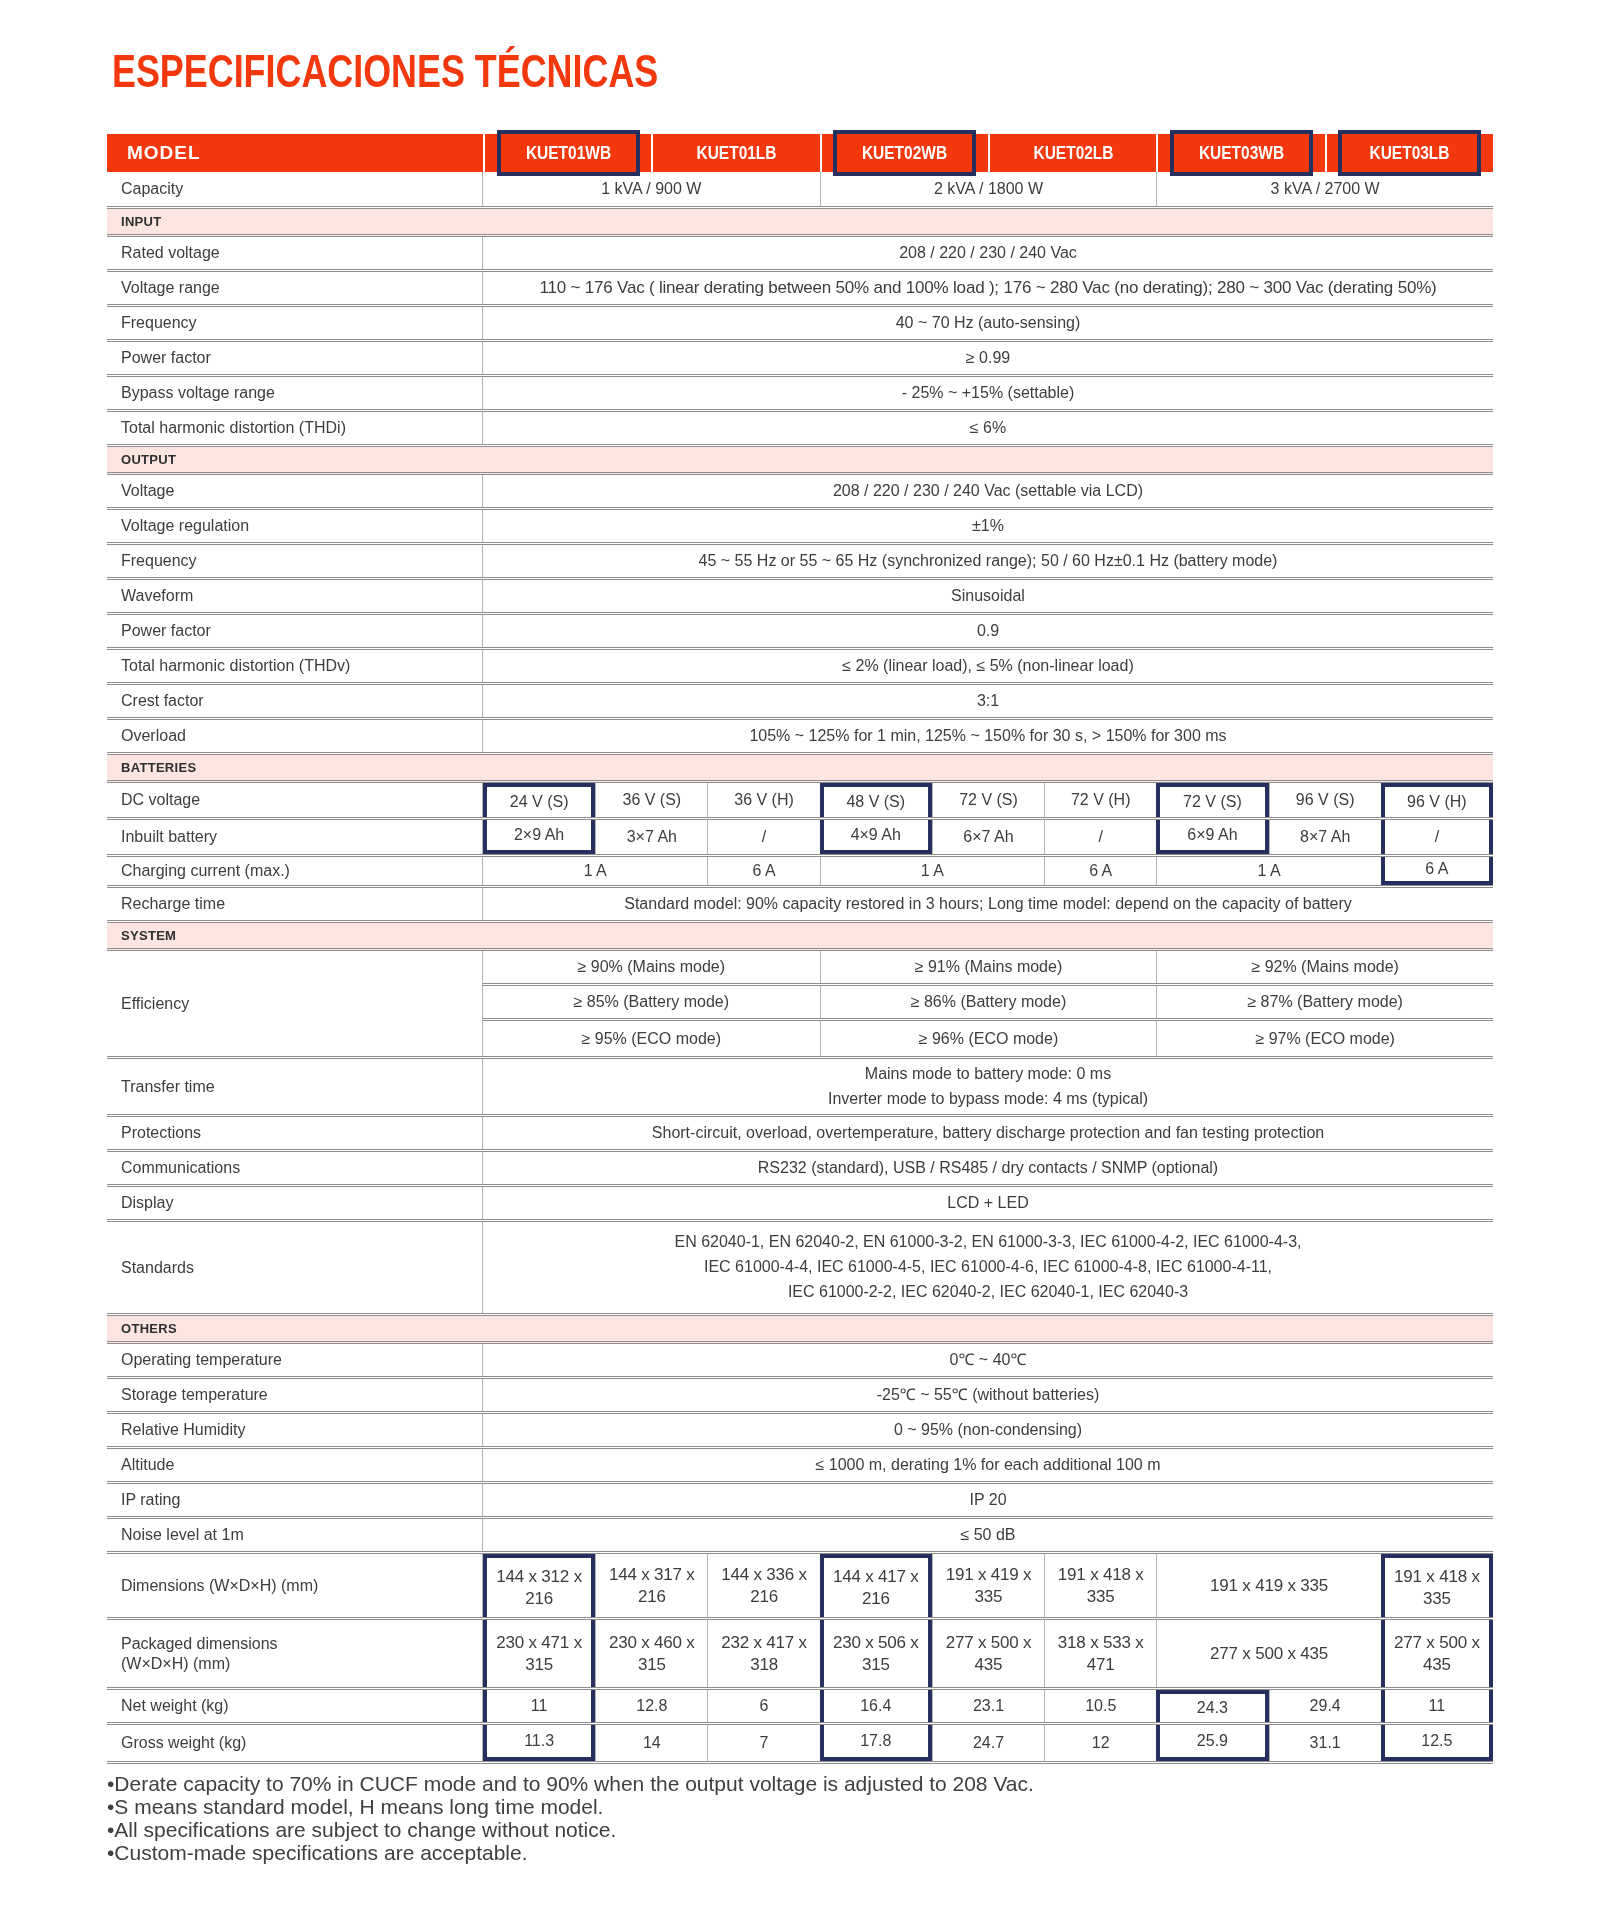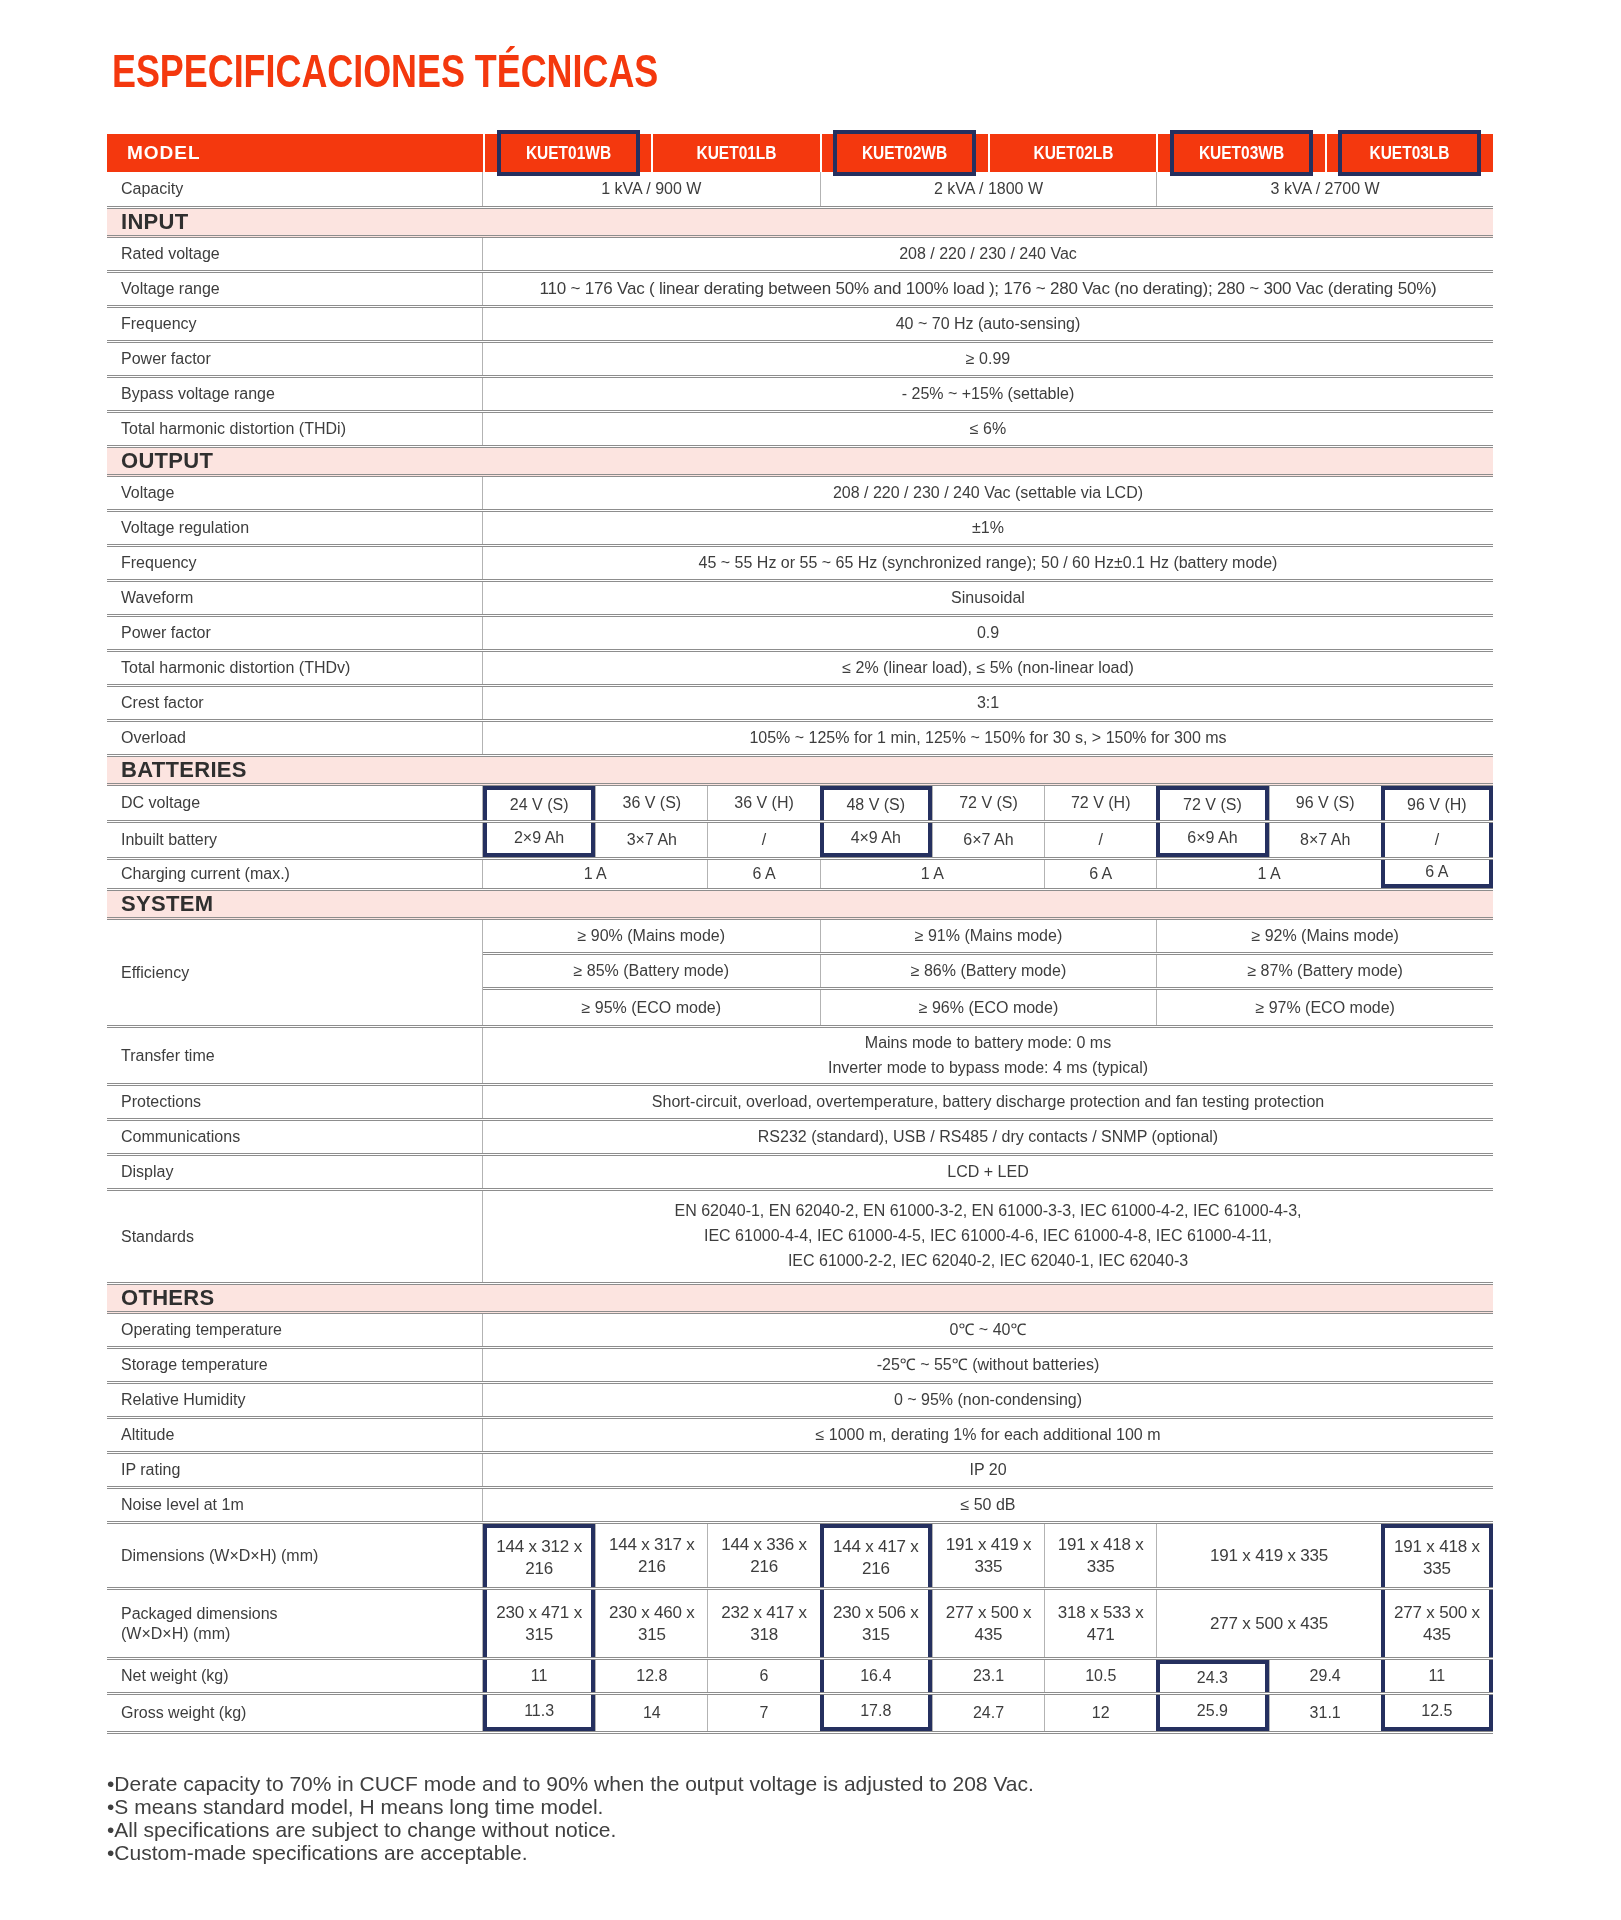--- a/index.html
+++ b/index.html
@@ -14,21 +14,21 @@
   body{background:#ffffff;font-family:"Liberation Sans", sans-serif;color:var(--text-dark);}
   .page{position:relative;width:1621px;height:1920px;background:#fff;overflow:hidden;padding-left:17px;}
   .title{
     position:absolute;left:112px;top:44px;
     color:var(--accent-red);font-size:46px;font-weight:bold;letter-spacing:0px;
     transform:scaleX(0.78);transform-origin:left top;white-space:nowrap;
   }
   .spec-table{position:absolute;left:107px;top:134px;width:1386px;font-size:16px;}
   .row{display:grid;grid-template-columns:376px repeat(18,1fr);border-bottom:3px double var(--line-gray);background:#fff;}
   .band{display:flex;align-items:center;padding-left:14px;background:var(--band-pink);
-        font-weight:bold;font-size:22px;color:#2f2f2f;border-bottom:3px double var(--line-gray);letter-spacing:.3px;}
+        font-weight:bold;font-size:13px;color:#2f2f2f;border-bottom:3px double var(--line-gray);letter-spacing:.3px;}
   .c{display:flex;align-items:center;justify-content:center;text-align:center;padding:2px 6px;line-height:1.25;}
   .lab{justify-content:flex-start;text-align:left;padding-left:14px;border-right:1px solid var(--cell-line);}
   .pre{white-space:pre-line;}
   .s2{grid-column:span 2;} .s3{grid-column:span 3;} .s4{grid-column:span 4;}
   .s6{grid-column:span 6;} .s18{grid-column:span 18;}
   .vl{border-left:1px solid var(--cell-line);}
   
   .h28{min-height:28px;} .h31{min-height:31px;} .h35{min-height:35px;} .h37{min-height:37px;} .h39{min-height:39px;} .h58{min-height:58px;} .h66{min-height:66px;}
   .h70{min-height:70px;} .h94{min-height:94px;}
   
@@ -188,20 +188,24 @@
     </div>
     <div class="row h31">
       <div class="c lab">Charging current (max.)</div>
       <div class="c s4">1 A</div>
       <div class="c s2 vl">6 A</div>
       <div class="c s4 vl">1 A</div>
       <div class="c s2 vl">6 A</div>
       <div class="c s4 vl">1 A</div>
       <div class="c s2 hb">6 A</div>
     </div>
+    <div class="row h35">
+      <div class="c lab">Recharge time</div>
+      <div class="c s18">Standard model: 90% capacity restored in 3 hours; Long time model: depend on the capacity of battery</div>
+    </div>
 
     <div class="band h28">SYSTEM</div>
 
     <div class="row">
       <div class="c lab">Efficiency</div>
       <div class="eff-grid">
         <div class="eff-row">
           <div class="c">≥ 90% (Mains mode)</div>
           <div class="c vl">≥ 91% (Mains mode)</div>
           <div class="c vl">≥ 92% (Mains mode)</div>

